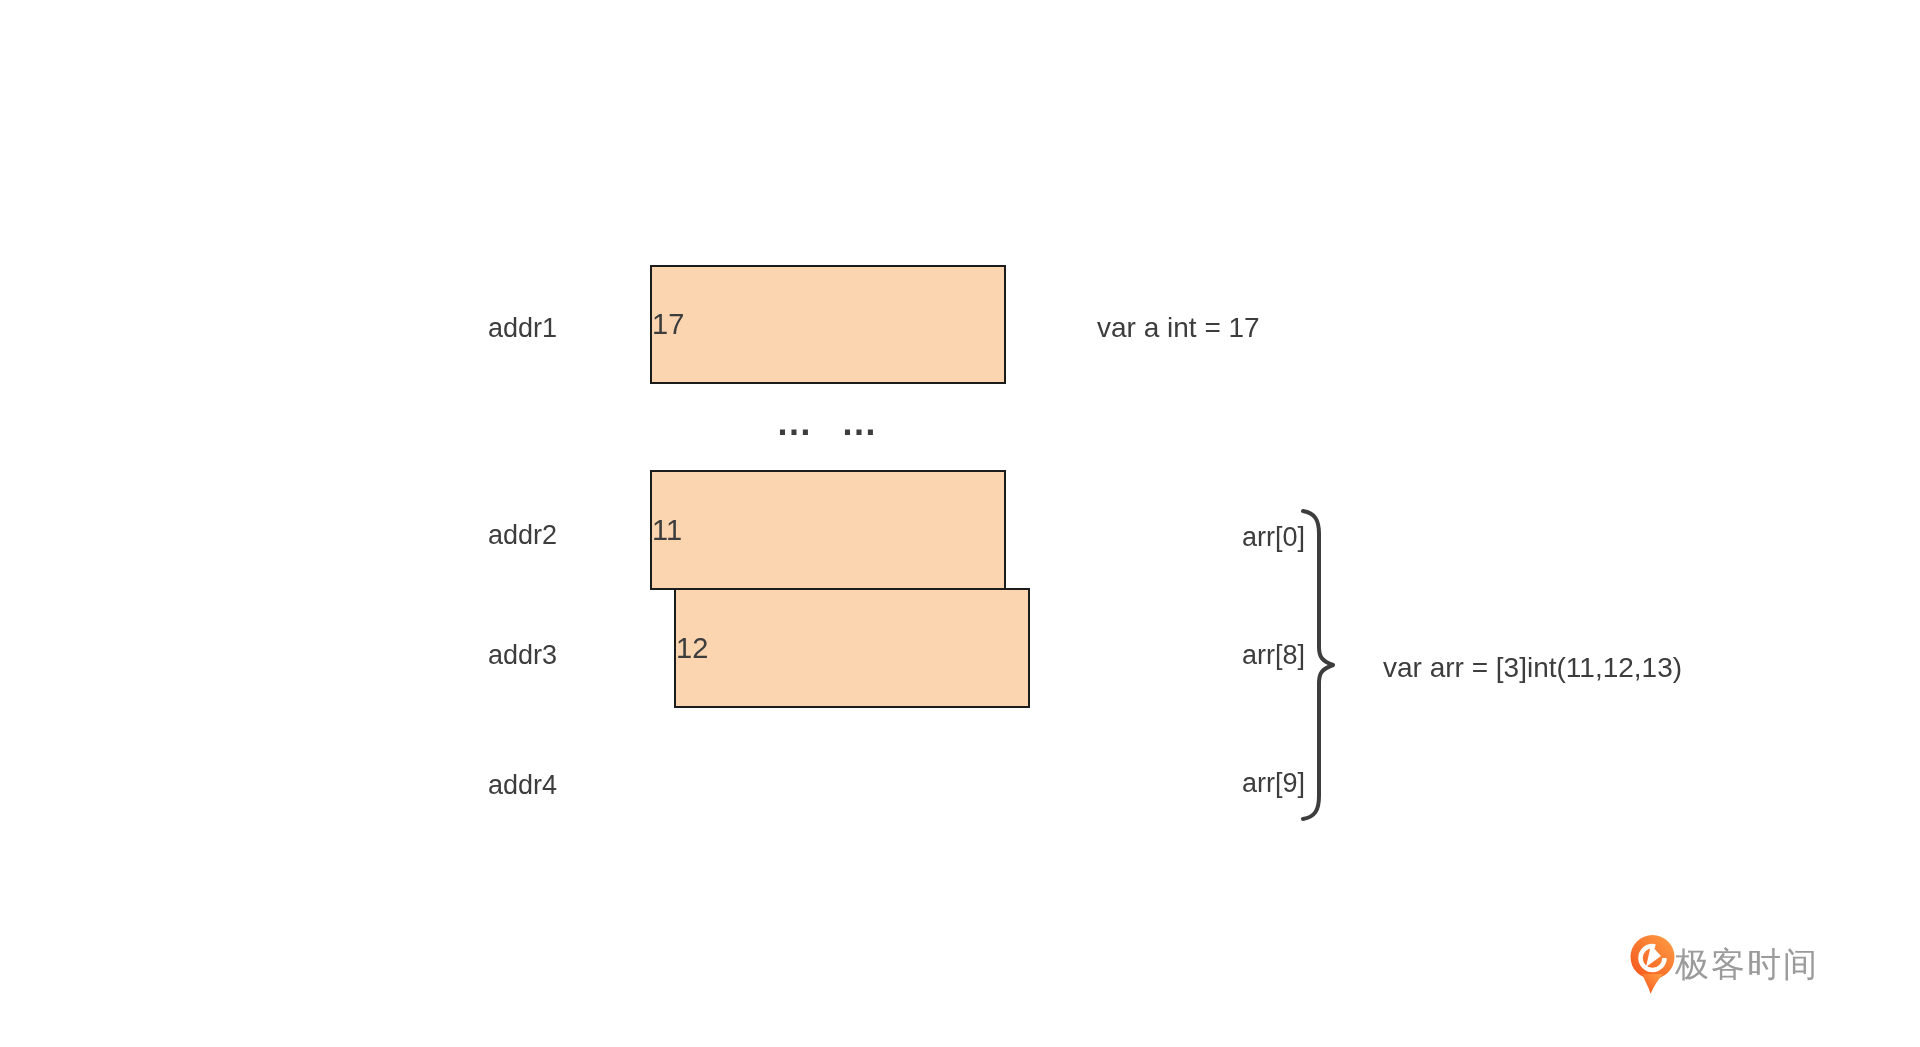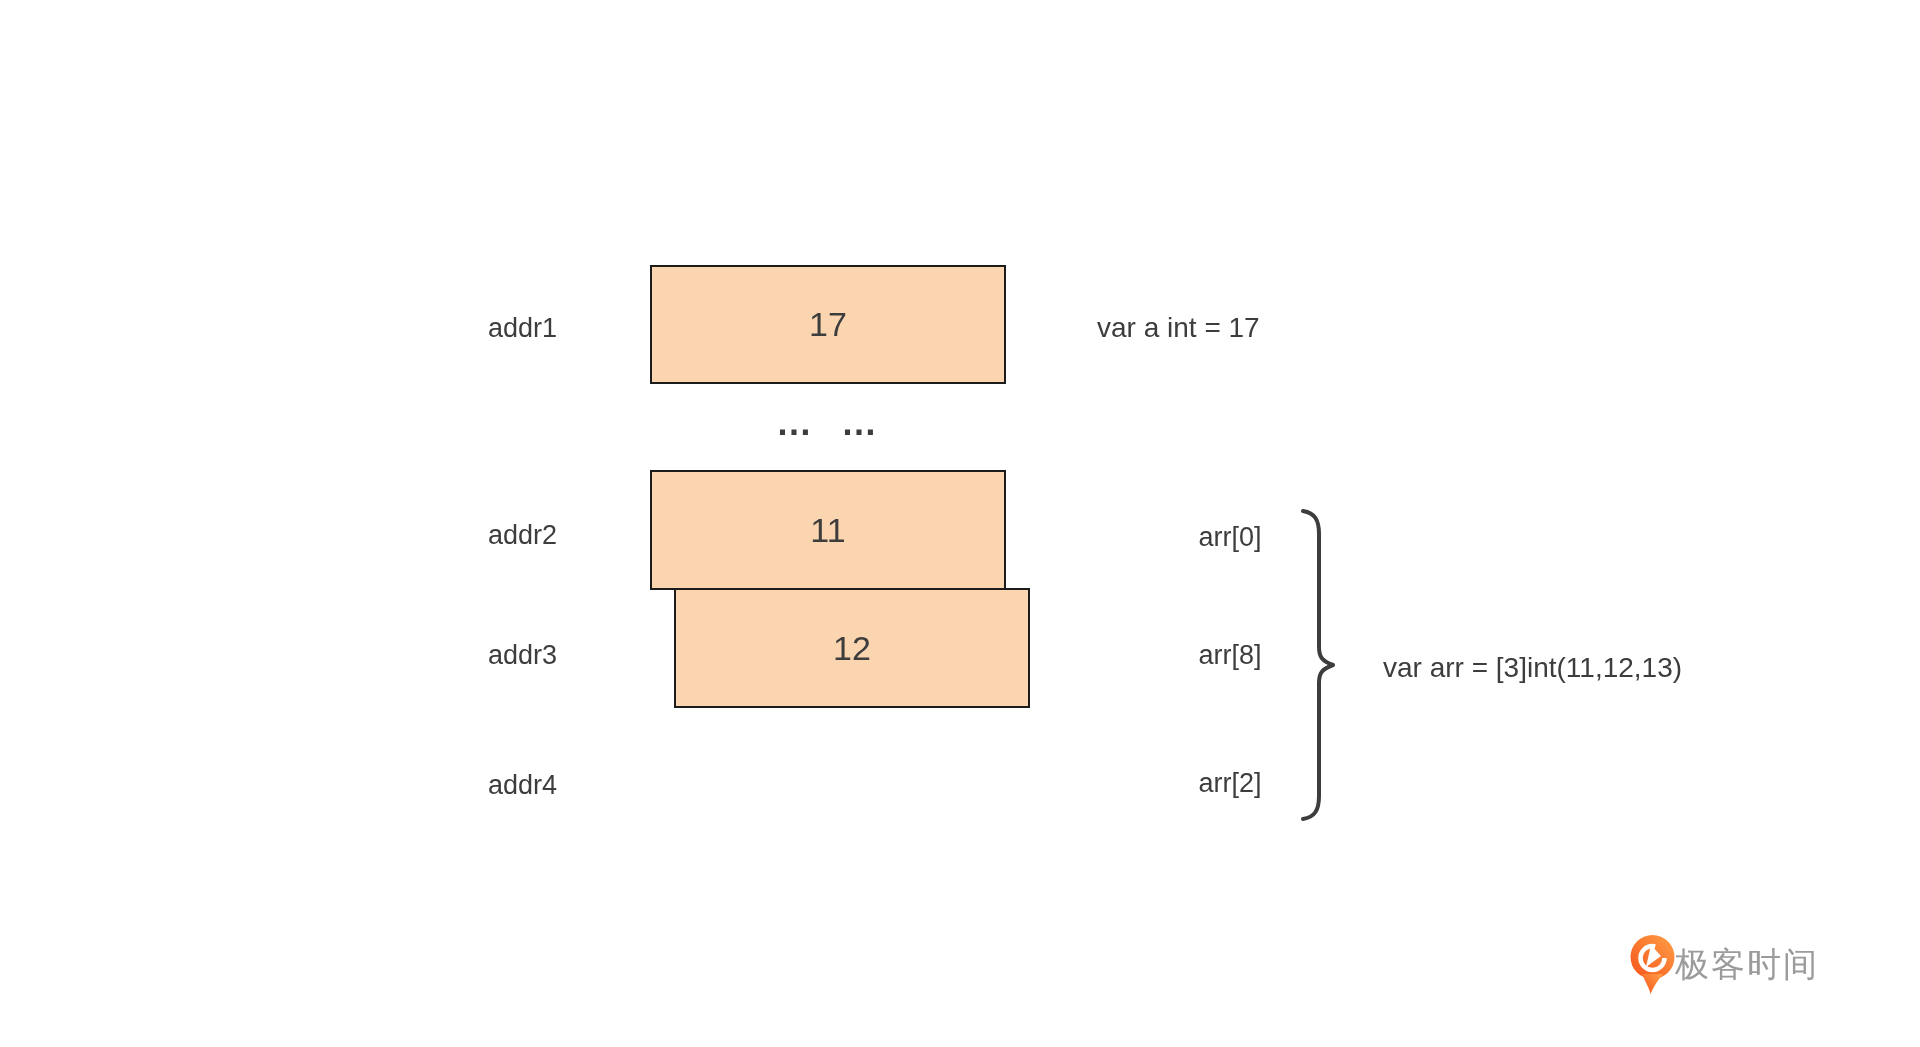--- a/index.html
+++ b/index.html
@@ -21,41 +21,41 @@
   .canvas { position: relative; width: 1920px; height: 1047px; background: var(--background); }
   .abs { position: absolute; }
 
   .addr-label {
     left: 377px; width: 180px; text-align: right;
     font-size: 27px; line-height: 40px; color: var(--diagram-text);
   }
   .cell {
     background: var(--cell-fill);
     border: 2px solid var(--cell-border);
-    display: flex; align-items: center; justify-content: center;
-    font-size: 34px; color: var(--diagram-text);
+    display: flex; align-items: center; 
+    font-size: 29px; color: var(--diagram-text);
   }
   .cell-a { left: 650px; top: 265px; width: 356px; height: 119px; }
   .stack { left: 650px; top: 470px; width: 356px; }
   .stack .cell { width: 356px; height: 120px; }
   .stack .cell + .cell { margin-top: -2px; margin-left: 24px; }
 
   .dots {
     left: 650px; top: 398px; width: 356px; height: 50px;
     display: flex; align-items: center; justify-content: center; gap: 26px;
     font-size: 36px; font-weight: 700; letter-spacing: 3px;
     color: var(--diagram-text);
   }
 
   .annotation { font-size: 28px; line-height: 40px; color: var(--diagram-text); white-space: nowrap; }
   .annotation-a { left: 1097px; top: 308px; }
   .annotation-arr { left: 1383px; top: 648px; }
 
   .arr-label {
-    left: 1155px; width: 150px; text-align: center;
+    left: 1155px; width: 150px; text-align: right;
     font-size: 27px; line-height: 40px; color: var(--diagram-text);
   }
 
   .brace { left: 1300px; top: 508px; }
 
   .logo { left: 1630px; top: 934px; display: flex; align-items: center; }
   .logo-text { font-size: 34px; letter-spacing: 2px; color: var(--logo-text-gray); font-weight: 500; white-space: nowrap; }
 </style>
 </head>
 <body>
@@ -83,21 +83,21 @@
       <span>12</span>
     </div>
   </div>
 
   <div class="abs addr-label" style="top:515px">addr2</div>
   <div class="abs addr-label" style="top:635px">addr3</div>
   <div class="abs addr-label" style="top:765px">addr4</div>
 
   <div class="abs arr-label" style="top:517px">arr[0]</div>
   <div class="abs arr-label" style="top:635px">arr[8]</div>
-  <div class="abs arr-label" style="top:763px">arr[2]</div>
+  <div class="abs arr-label" style="top:763px">arr[9]</div>
 
   <svg class="abs brace" width="38" height="314" viewBox="0 0 38 314">
     <path d="M 3 3
              C 15 5, 19 12, 19 26
              L 19 139
              C 19 149, 22 153, 33 157
              C 22 161, 19 165, 19 175
              L 19 288
              C 19 302, 15 309, 3 311" fill="none" stroke="var(--diagram-text)" stroke-width="4" stroke-linecap="round" stroke-linejoin="round"></path>
   </svg>

